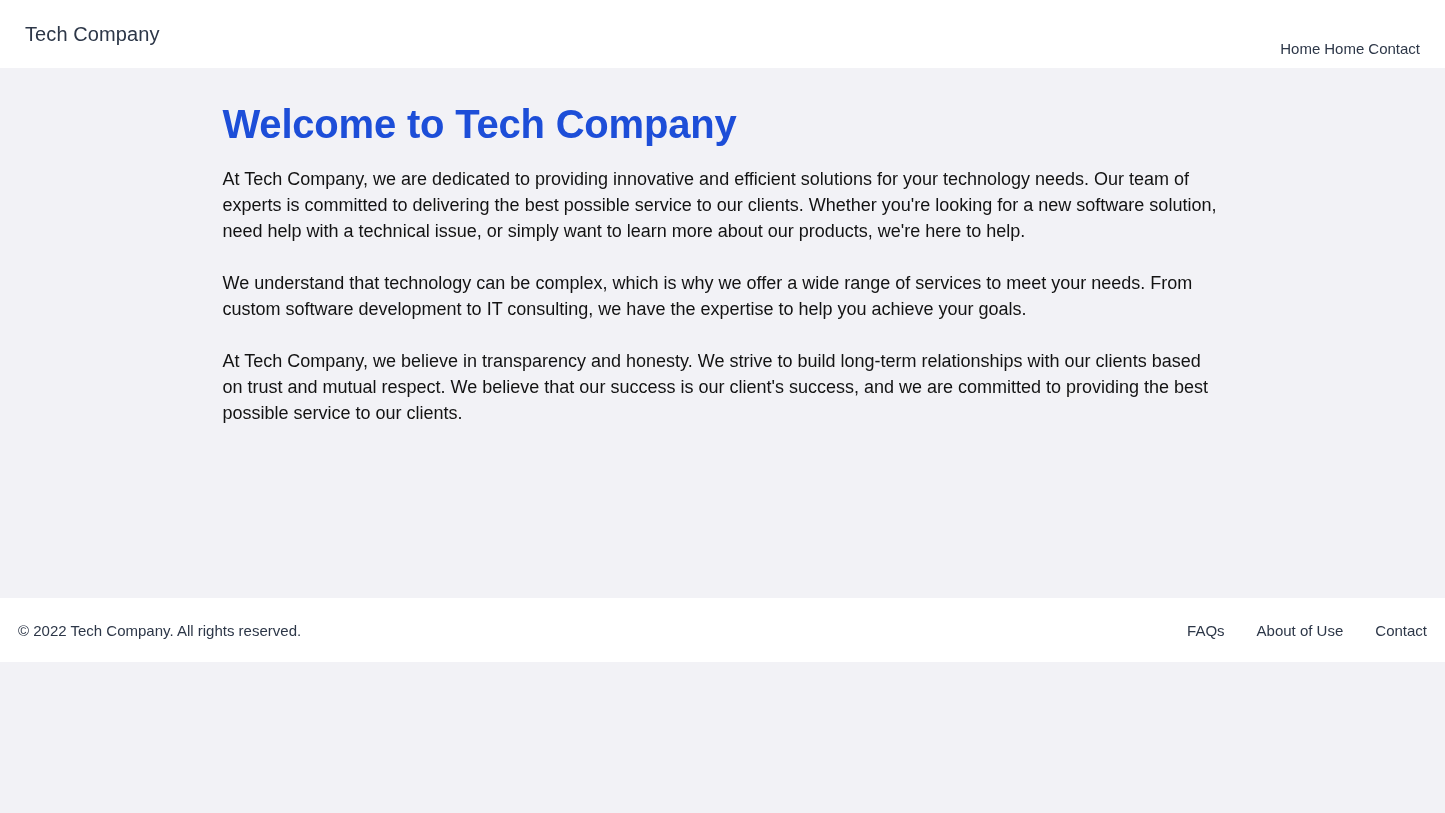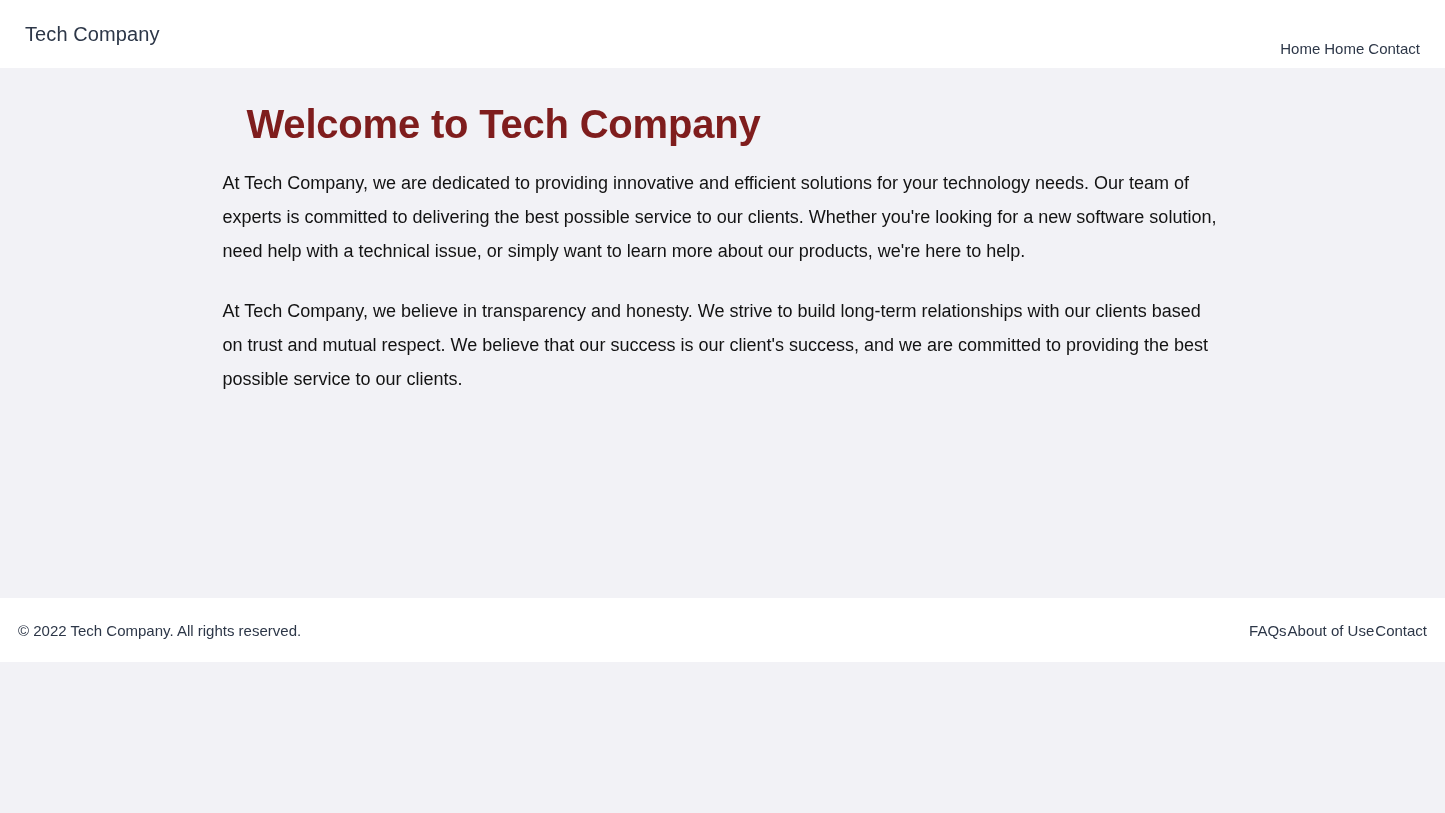--- a/index.html
+++ b/index.html
@@ -59,30 +59,29 @@
     padding-top: 33px;
   }
 
   .content {
     width: 1000px;
   }
 
   .page-title {
     font-size: 40px;
     font-weight: bold;
-    color: #7f1d1d;
+    color: #1d4ed8;
     line-height: 1.15;
     letter-spacing: -0.2px;
     margin-bottom: 19px;
-    margin-left: 24px;
   }
 
   .content p {
     font-size: 18px;
-    line-height: 34px;
+    line-height: 26px;
     color: #131313;
     margin-bottom: 26px;
   }
 
   .content p:last-child { margin-bottom: 8px; }
 
   
   .site-footer {
     background: #ffffff;
     height: 64px;
@@ -95,21 +94,21 @@
 
   .copyright {
     font-size: 15px;
     color: #2d3748;
     line-height: 1;
   }
 
   .footer-nav {
     display: flex;
     align-items: flex-end;
-    gap: 1px;
+    gap: 32px;
   }
 
   .footer-nav a {
     font-size: 15px;
     color: #2d3748;
     text-decoration: none;
     line-height: 1;
   }
 
   .below-footer {
@@ -126,20 +125,21 @@
     <a href="#">Home</a>
     <a href="#">Home</a>
     <a href="#">Contact</a>
   </nav>
 </header>
 
 <div class="main-wrap">
   <main class="content">
     <h1 class="page-title">Welcome to Tech Company</h1>
     <p>At Tech Company, we are dedicated to providing innovative and efficient solutions for your technology needs. Our team of experts is committed to delivering the best possible service to our clients. Whether you're looking for a new software solution, need help with a technical issue, or simply want to learn more about our products, we're here to help.</p>
+    <p>We understand that technology can be complex, which is why we offer a wide range of services to meet your needs. From custom software development to IT consulting, we have the expertise to help you achieve your goals.</p>
     <p>At Tech Company, we believe in transparency and honesty. We strive to build long-term relationships with our clients based on trust and mutual respect. We believe that our success is our client's success, and we are committed to providing the best possible service to our clients.</p>
   </main>
 </div>
 
 <footer class="site-footer">
   <span class="copyright">© 2022 Tech Company. All rights reserved.</span>
   <nav class="footer-nav">
     <a href="#">FAQs</a>
     <a href="#">About of Use</a>
     <a href="#">Contact</a>

